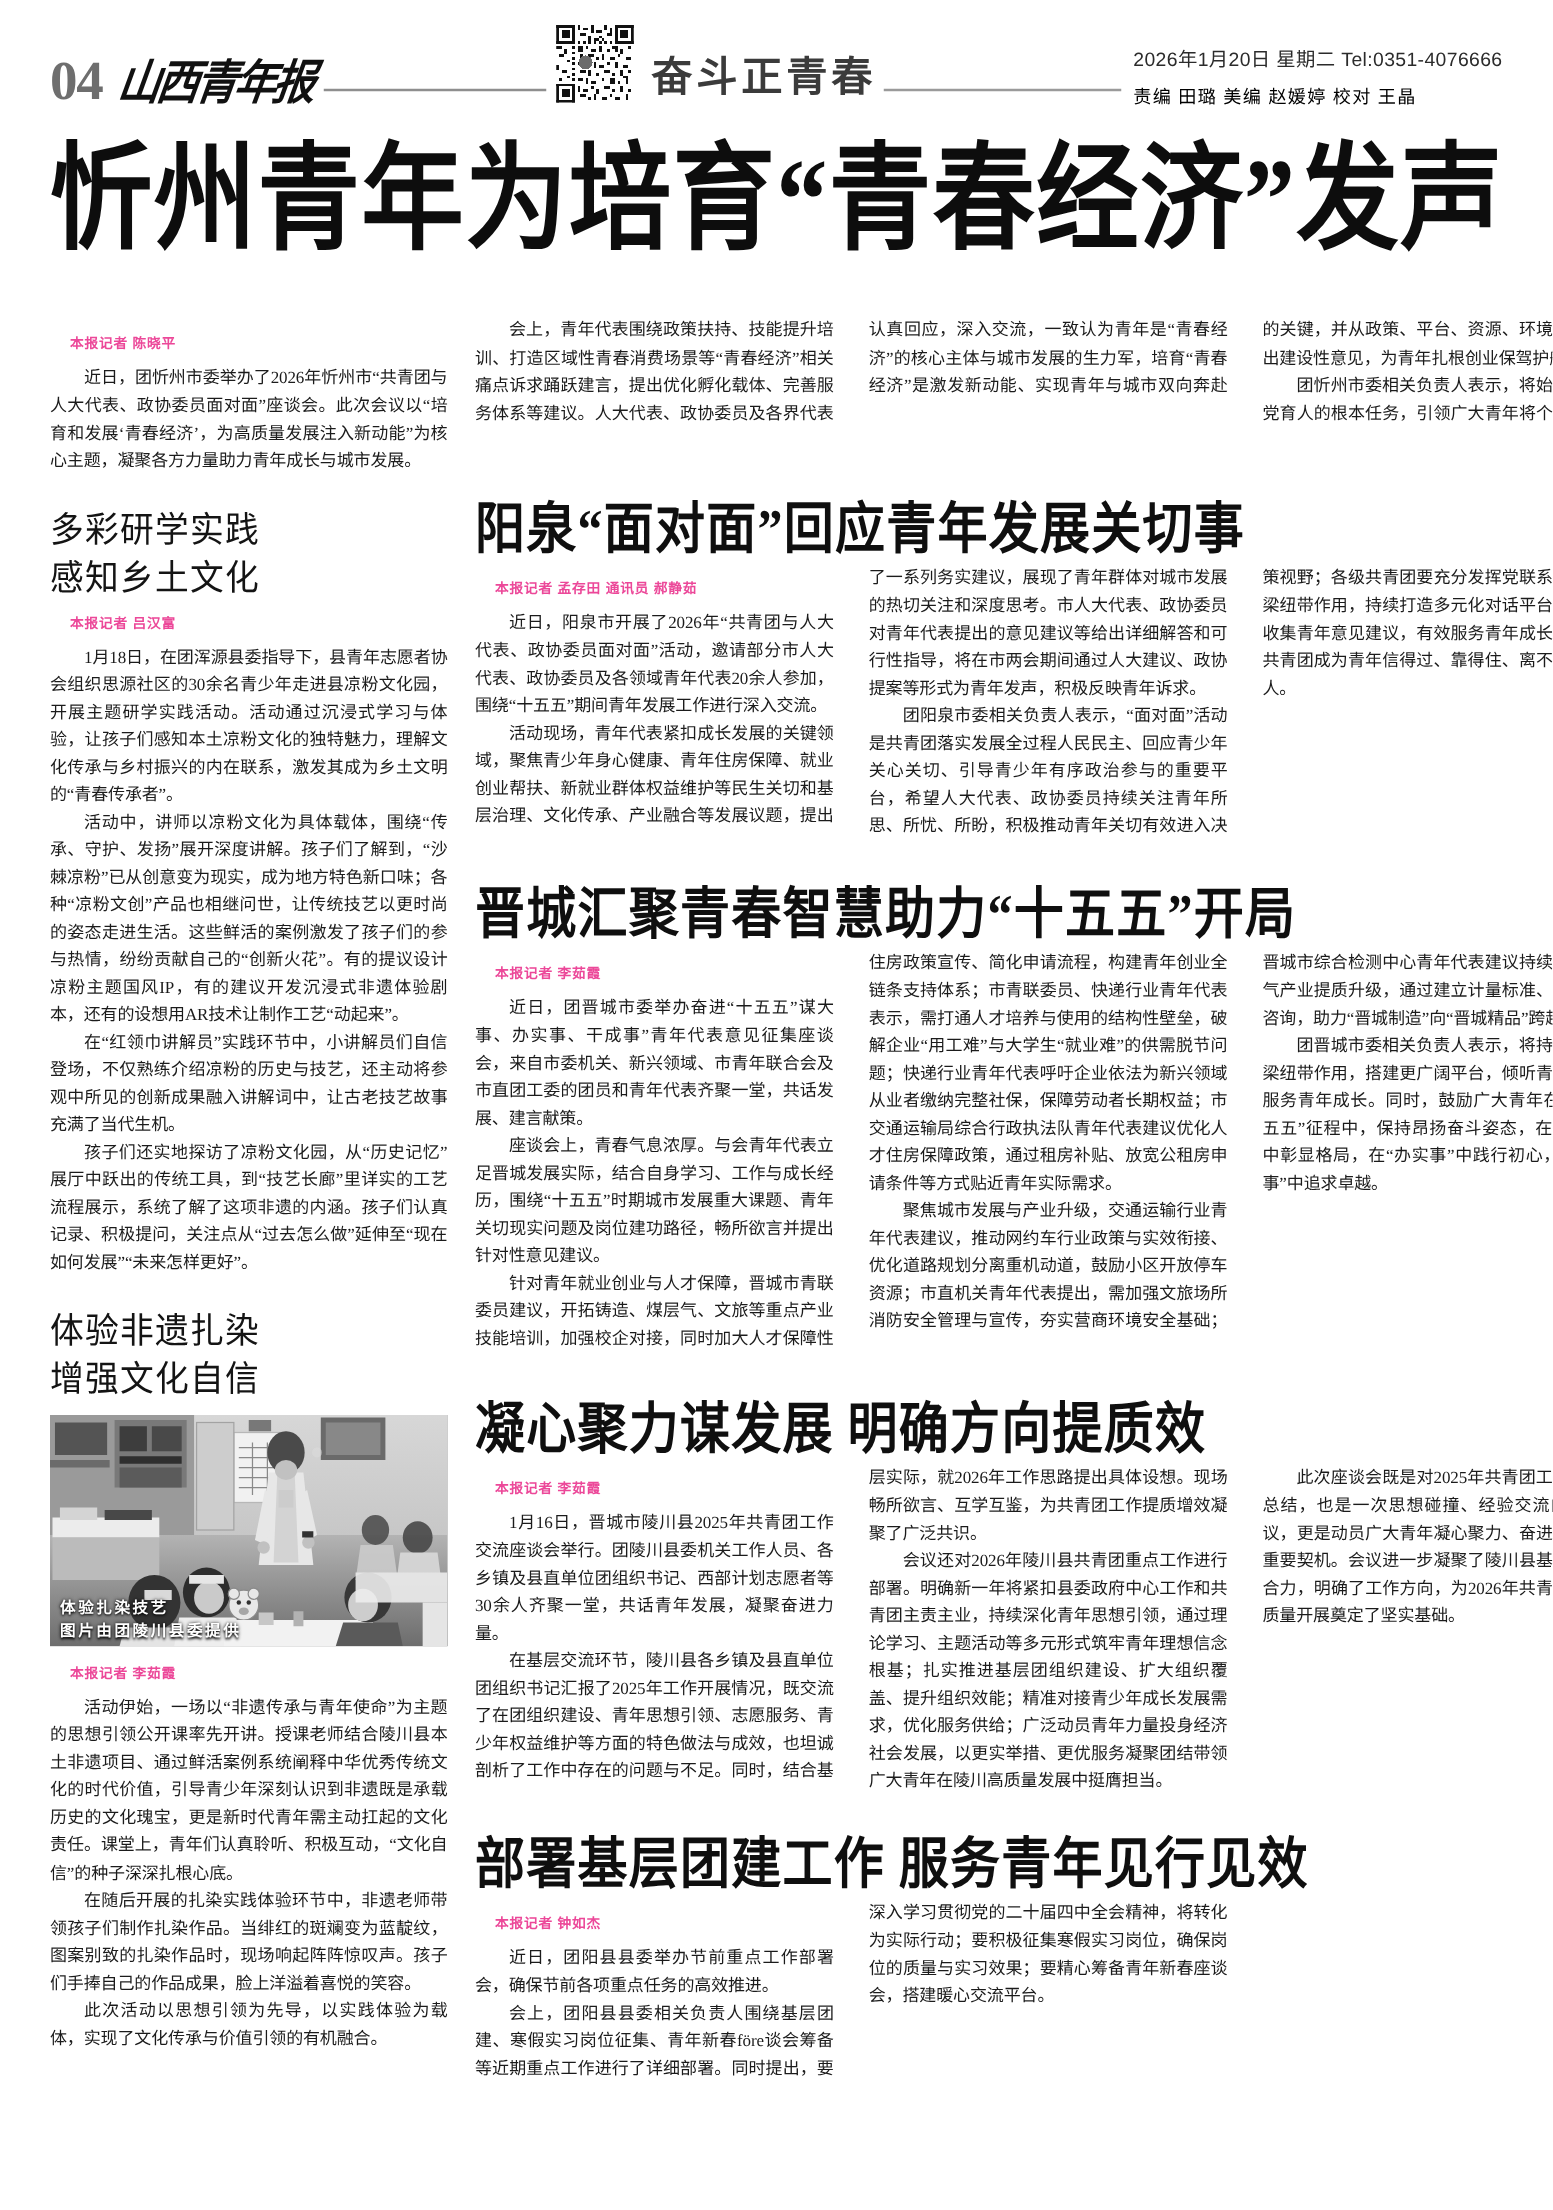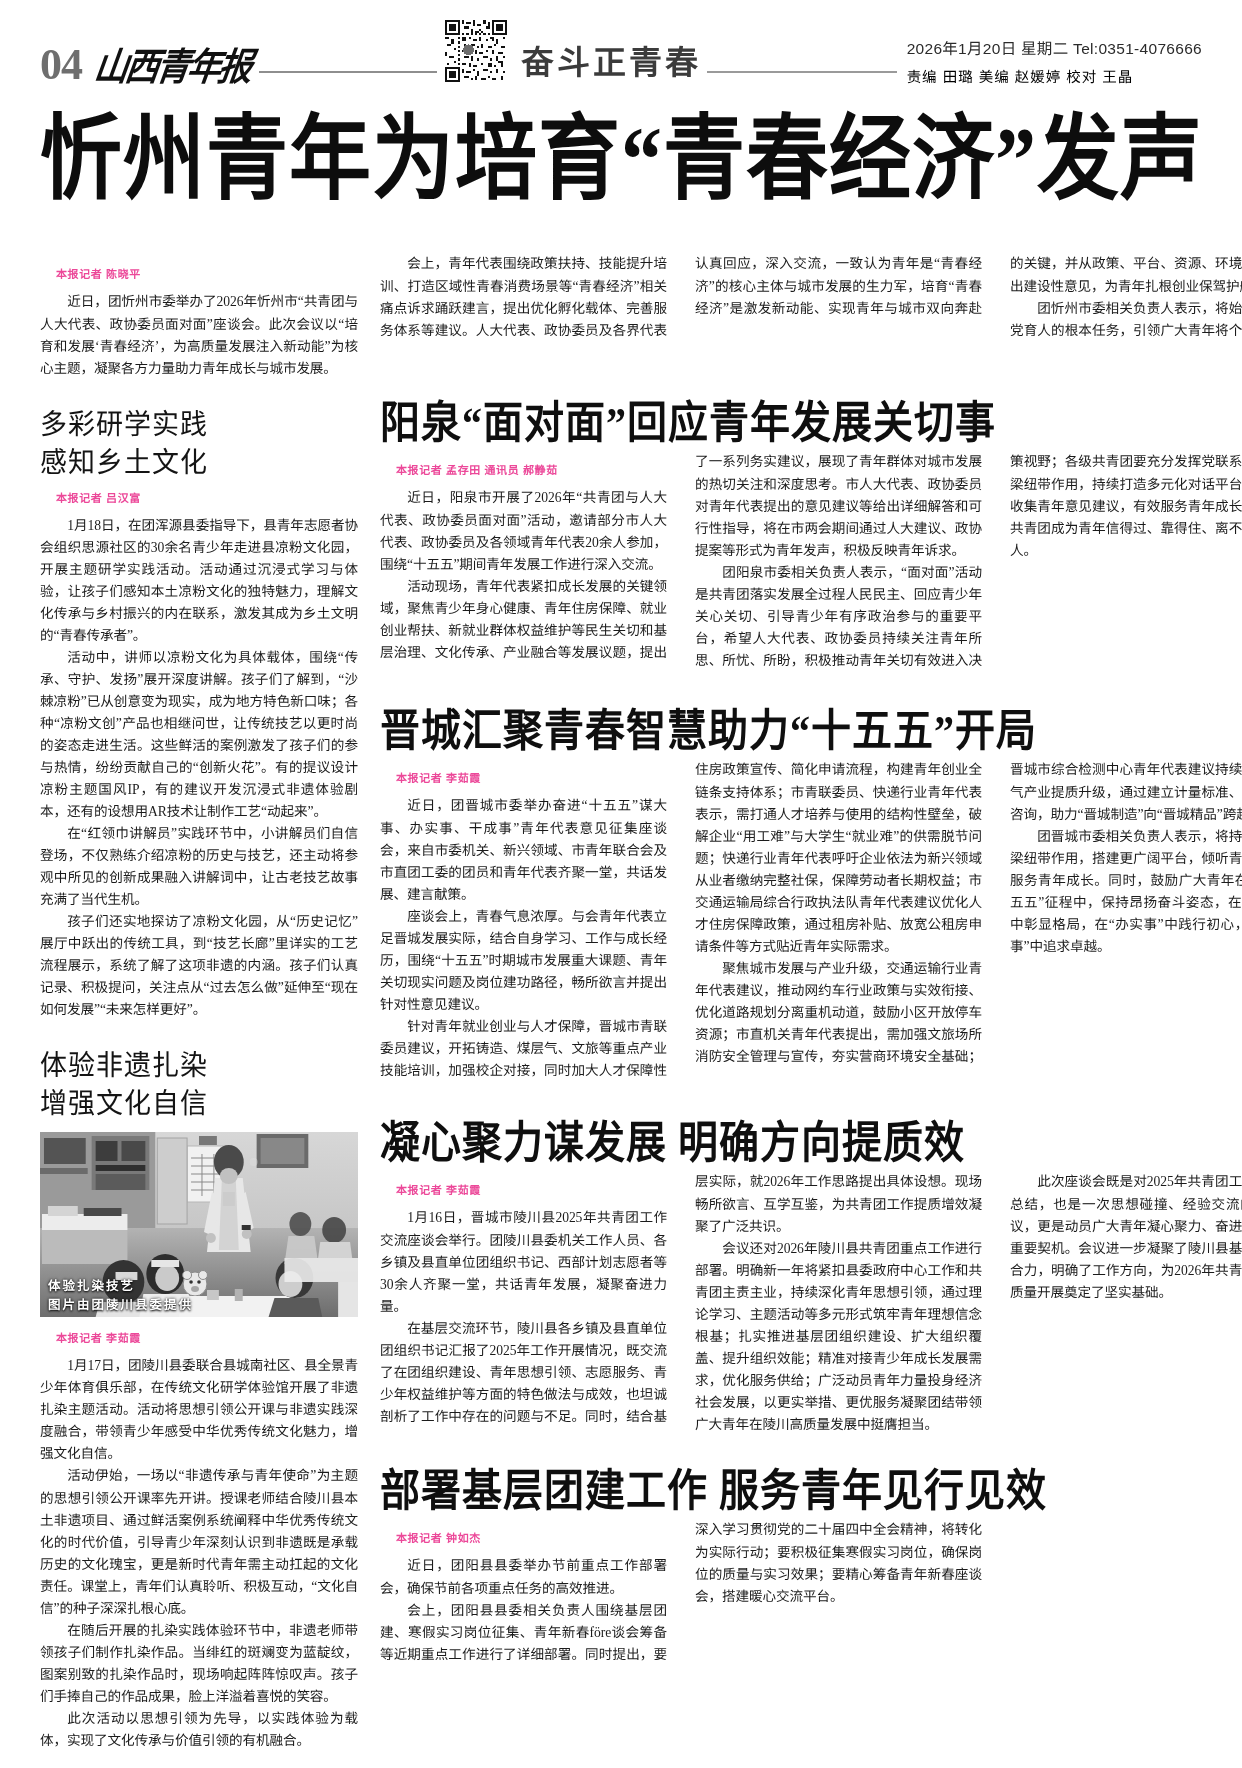--- a/index.html
+++ b/index.html
@@ -475,21 +475,20 @@
             <rect x="300" y="150" width="20" height="35" fill="#e7e5e1"></rect>
           </svg>
         </div>
         <div class="photo-caption">
           <span>体验扎染技艺</span>
           <span>图片由团陵川县委提供</span>
         </div>
       </div>
 
       <div class="byline">本报记者 李茹霞</div>
-      <p class="body">1月17日，团陵川县委联合县城南社区、县全景青少年体育俱乐部，在传统文化研学体验馆开展了非遗扎染主题活动。活动将思想引领公开课与非遗实践深度融合，带领青少年感受中华优秀传统文化魅力，增强文化自信。</p>
       <p class="body">活动伊始，一场以“非遗传承与青年使命”为主题的思想引领公开课率先开讲。授课老师结合陵川县本土非遗项目、通过鲜活案例系统阐释中华优秀传统文化的时代价值，引导青少年深刻认识到非遗既是承载历史的文化瑰宝，更是新时代青年需主动扛起的文化责任。课堂上，青年们认真聆听、积极互动，“文化自信”的种子深深扎根心底。</p>
       <p class="body">在随后开展的扎染实践体验环节中，非遗老师带领孩子们制作扎染作品。当绯红的斑斓变为蓝靛纹，图案别致的扎染作品时，现场响起阵阵惊叹声。孩子们手捧自己的作品成果，脸上洋溢着喜悦的笑容。</p>
       <p class="body">此次活动以思想引领为先导，以实践体验为载体，实现了文化传承与价值引领的有机融合。</p>
     </div>
 
     <div style="width:602px;">
 
       <div class="two-col" style="height:110px;">
         <p class="body">会上，青年代表围绕政策扶持、技能提升培训、打造区域性青春消费场景等“青春经济”相关痛点诉求踊跃建言，提出优化孵化载体、完善服务体系等建议。人大代表、政协委员及各界代表认真回应，深入交流，一致认为青年是“青春经济”的核心主体与城市发展的生力军，培育“青春经济”是激发新动能、实现青年与城市双向奔赴的关键，并从政策、平台、资源、环境等维度提出建设性意见，为青年扎根创业保驾护航。</p>
         <p class="body">团忻州市委相关负责人表示，将始终坚守为党育人的根本任务，引领广大青年将个人理想融入城市发展大局，在“青春经济”发展的生动实践中挺膺担当、建功立业。</p>

